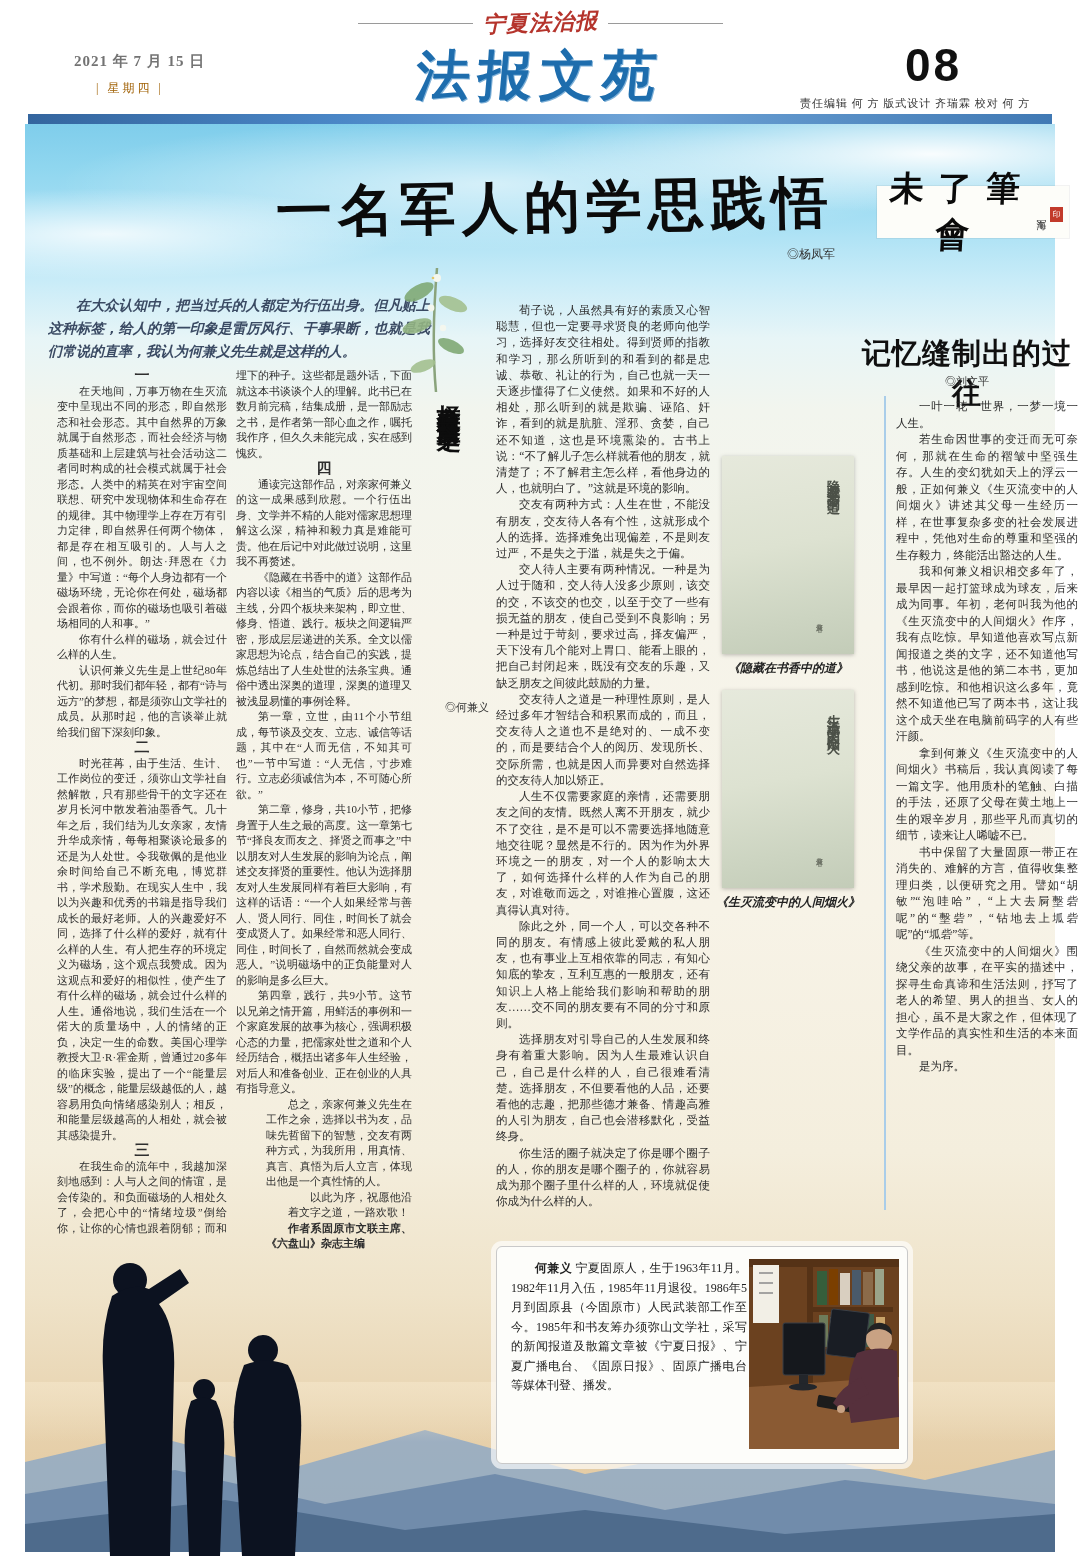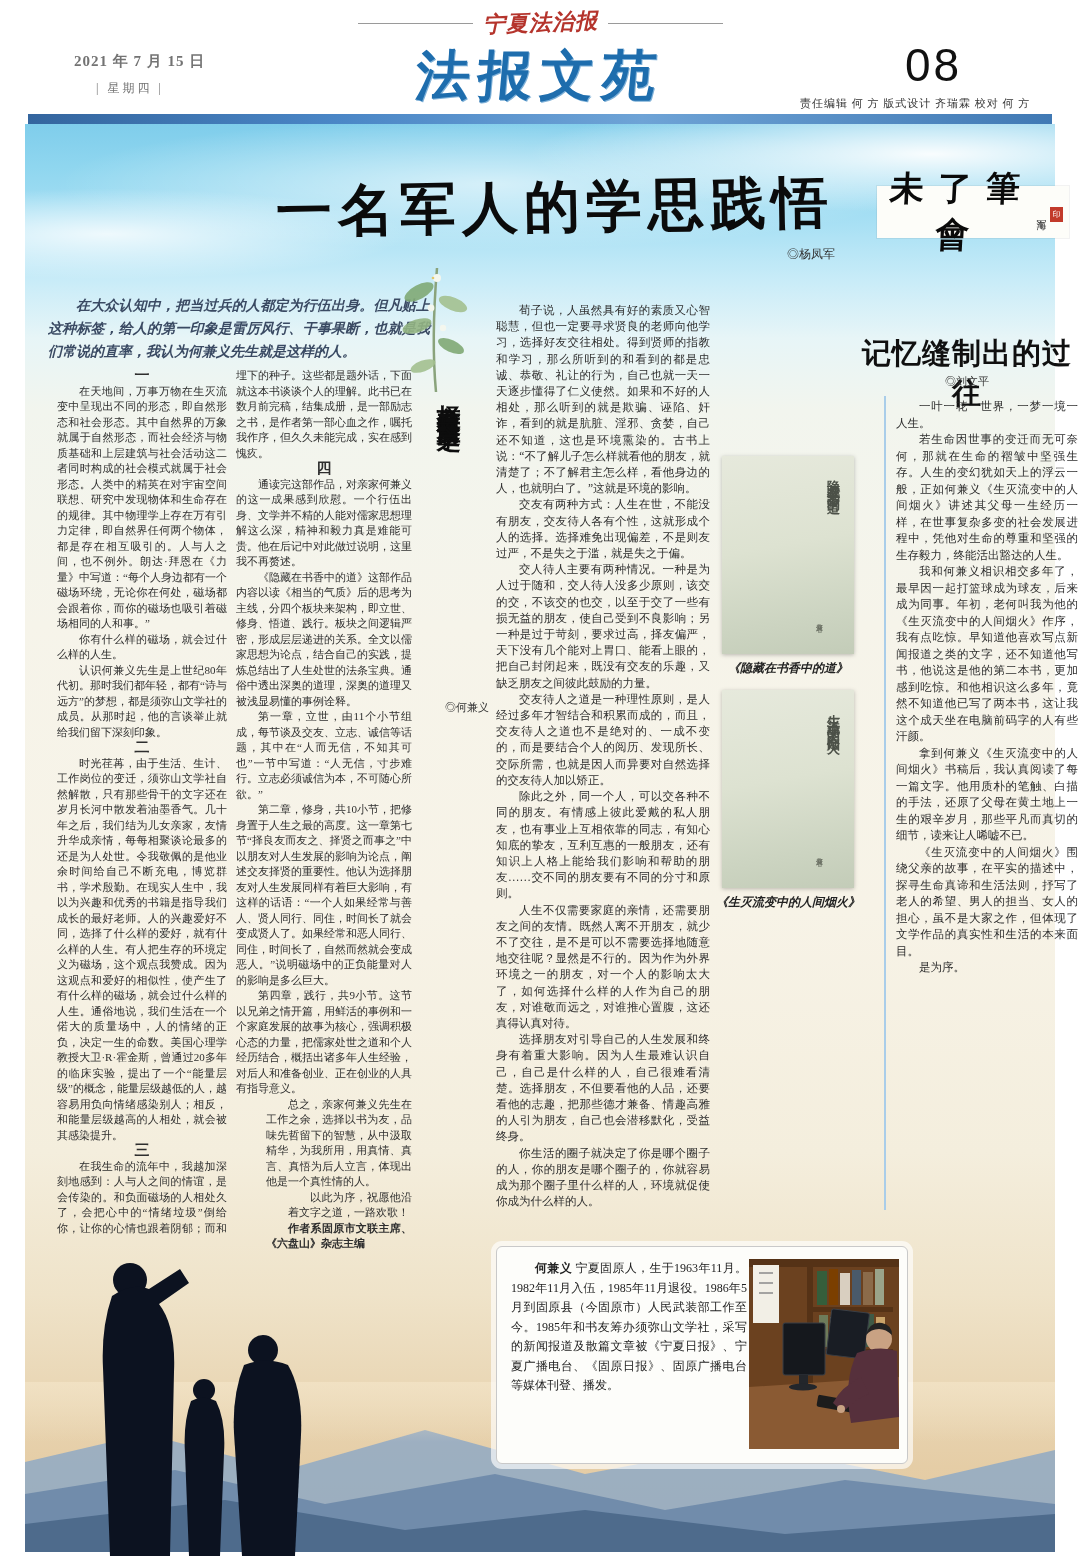--- a/index.html
+++ b/index.html
@@ -2,30 +2,30 @@
 <html><head>
 <meta charset="utf-8">
 <style>
   html,body{margin:0;padding:0;background:#e8e8e8;}
   .page{position:relative;width:1080px;height:1560px;background:#ffffff;overflow:hidden;
         font-family:"Liberation Serif",serif;}
   .abs{position:absolute;}
 
   
   .hdr-date{left:74px;top:52px;font-weight:700;font-size:15px;color:#737373;letter-spacing:1px;}
-  .hdr-week{left:96px;top:80px;font-size:12px;color:#737373;letter-spacing:3px;}
+  .hdr-week{left:96px;top:80px;font-size:12px;color:#a16207;letter-spacing:3px;}
   .masthead{left:340px;top:8px;width:400px;text-align:center;}
   .script-row{display:flex;align-items:center;justify-content:center;gap:10px;}
   .rule-line{display:inline-block;width:115px;height:1px;background:#9a9a9a;}
   .script-name{font-style:italic;font-weight:700;font-size:22px;color:#b5342c;
                transform:rotate(-2deg);letter-spacing:1px;}
   .section-title{margin-top:2px;font-weight:900;font-size:54px;color:#1e6dad;
                  letter-spacing:8px;transform:skewX(-5deg);text-shadow:1px 1px 0 #7fb1d8;}
   .pageno{left:905px;top:38px;font-family:"Liberation Sans",sans-serif;font-size:46px;
-          font-weight:400;color:#111;letter-spacing:3px;}
+          font-weight:700;color:#111;letter-spacing:3px;}
   .staff{left:800px;top:96px;width:270px;font-size:11px;color:#333;letter-spacing:1px;}
   .blue-bar{left:28px;top:114px;width:1024px;height:10px;
             background:linear-gradient(90deg,#34659e,#4a86c6 30%,#6ea3d6 60%,#4079b4);}
 
   
   .bg{left:25px;top:124px;width:1030px;height:1428px;
       background:
         radial-gradient(60% 90px at 88% 30px, rgba(255,255,255,.95), rgba(255,255,255,0) 65%),
         radial-gradient(45% 70px at 8% 110px, rgba(255,255,255,.8), rgba(255,255,255,0) 65%),
         radial-gradient(70% 110px at 45% 60px, rgba(255,255,255,.6), rgba(255,255,255,0) 60%),
@@ -152,21 +152,21 @@
   </div>
 
   <div class="abs body-col col2 z2">
     <p style="text-indent:0">埋下的种子。这些都是题外话，下面就这本书谈谈个人的理解。此书已在数月前完稿，结集成册，是一部励志之书，是作者第一部心血之作，嘱托我作序，但久久未能完成，实在感到愧疚。</p>
     <p class="sec">四</p>
     <p>通读完这部作品，对亲家何兼义的这一成果感到欣慰。一个行伍出身、文学并不精的人能对儒家思想理解这么深，精神和毅力真是难能可贵。他在后记中对此做过说明，这里我不再赘述。</p>
     <p>《隐藏在书香中的道》这部作品内容以读《相当的气质》后的思考为主线，分四个板块来架构，即立世、修身、悟道、践行。板块之间逻辑严密，形成层层递进的关系。全文以儒家思想为论点，结合自己的实践，提炼总结出了人生处世的法条宝典。通俗中透出深奥的道理，深奥的道理又被浅显易懂的事例诠释。</p>
     <p>第一章，立世，由11个小节组成，每节谈及交友、立志、诚信等话题，其中在“人而无信，不知其可也”一节中写道：“人无信，寸步难行。立志必须诚信为本，不可随心所欲。”</p>
     <p>第二章，修身，共10小节，把修身置于人生之最的高度。这一章第七节“择良友而友之、择贤之而事之”中以朋友对人生发展的影响为论点，阐述交友择贤的重要性。他认为选择朋友对人生发展同样有着巨大影响，有这样的话语：“一个人如果经常与善人、贤人同行、同住，时间长了就会变成贤人了。如果经常和恶人同行、同住，时间长了，自然而然就会变成恶人。”说明磁场中的正负能量对人的影响是多么巨大。</p>
     <p>第四章，践行，共9小节。这节以兄弟之情开篇，用鲜活的事例和一个家庭发展的故事为核心，强调积极心态的力量，把儒家处世之道和个人经历结合，概括出诸多年人生经验，对后人和准备创业、正在创业的人具有指导意义。</p>
-    <p class="sh1">总之，亲家何兼义先生在工作之余，选择以书为友，品味先哲留下的智慧，从中汲取精华，为我所用，用真情、真言、真悟为后人立言，体现出他是一个真性情的人。</p>
+    <p class="sh1">总之，亲家何兼义先生在工作之余，选择以书为友，品味先哲留下的智慧，交友有两种方式，为我所用，用真情、真言、真悟为后人立言，体现出他是一个真性情的人。</p>
     <p class="sh2">以此为序，祝愿他沿着文字之道，一路欢歌！</p>
     <p class="credit sh1">作者系固原市文联主席、《六盘山》杂志主编</p>
   </div>
 
   <svg class="abs z2" style="left:385px;top:264px;" width="100" height="132" viewBox="0 0 100 132">
     <path d="M52 4 C49 40 47 85 51 128" stroke="#8aa37c" stroke-width="2.5" fill="none"></path>
     <ellipse cx="34" cy="28" rx="16" ry="7" fill="#7fa874" transform="rotate(-28 34 28)" opacity=".9"></ellipse>
     <ellipse cx="68" cy="40" rx="15" ry="6.5" fill="#a3c08f" transform="rotate(22 68 40)" opacity=".9"></ellipse>
     <ellipse cx="32" cy="62" rx="15" ry="6.5" fill="#93b583" transform="rotate(-18 32 62)" opacity=".9"></ellipse>
     <ellipse cx="66" cy="82" rx="14" ry="6" fill="#7fa874" transform="rotate(25 66 82)" opacity=".9"></ellipse>
@@ -178,22 +178,22 @@
   </svg>
 
   <div class="abs vhead z2">择良友而友之择贤之而事之</div>
   <div class="abs vbyline z2">◎何兼义</div>
 
   <div class="abs body-col midcol z2">
     <p>荀子说，人虽然具有好的素质又心智聪慧，但也一定要寻求贤良的老师向他学习，选择好友交往相处。得到贤师的指教和学习，那么所听到的和看到的都是忠诚、恭敬、礼让的行为，自己也就一天一天逐步懂得了仁义使然。如果和不好的人相处，那么听到的就是欺骗、诬陷、奸诈，看到的就是肮脏、淫邪、贪婪，自己还不知道，这也是环境熏染的。古书上说：“不了解儿子怎么样就看他的朋友，就清楚了；不了解君主怎么样，看他身边的人，也就明白了。”这就是环境的影响。</p>
     <p>交友有两种方式：人生在世，不能没有朋友，交友待人各有个性，这就形成个人的选择。选择难免出现偏差，不是则友过严，不是失之于滥，就是失之于偏。</p>
     <p>交人待人主要有两种情况。一种是为人过于随和，交人待人没多少原则，该交的交，不该交的也交，以至于交了一些有损无益的朋友，使自己受到不良影响；另一种是过于苛刻，要求过高，择友偏严，天下没有几个能对上胃口、能看上眼的，把自己封闭起来，既没有交友的乐趣，又缺乏朋友之间彼此鼓励的力量。</p>
     <p>交友待人之道是一种理性原则，是人经过多年才智结合和积累而成的，而且，交友待人之道也不是绝对的、一成不变的，而是要结合个人的阅历、发现所长、交际所需，也就是因人而异要对自然选择的交友待人加以矫正。</p>
+    <p>人生不仅需要家庭的亲情，还需要朋友之间的友情。既然人离不开朋友，就少不了交往，是不是可以不需要选择地随意地交往呢？显然是不行的。因为作为外界环境之一的朋友，对一个人的影响太大了，如何选择什么样的人作为自己的朋友，对谁敬而远之，对谁推心置腹，这还真得认真对待。</p>
     <p>除此之外，同一个人，可以交各种不同的朋友。有情感上彼此爱戴的私人朋友，也有事业上互相依靠的同志，有知心知底的挚友，互利互惠的一般朋友，还有知识上人格上能给我们影响和帮助的朋友……交不同的朋友要有不同的分寸和原则。</p>
-    <p>人生不仅需要家庭的亲情，还需要朋友之间的友情。既然人离不开朋友，就少不了交往，是不是可以不需要选择地随意地交往呢？显然是不行的。因为作为外界环境之一的朋友，对一个人的影响太大了，如何选择什么样的人作为自己的朋友，对谁敬而远之，对谁推心置腹，这还真得认真对待。</p>
     <p>选择朋友对引导自己的人生发展和终身有着重大影响。因为人生最难认识自己，自己是什么样的人，自己很难看清楚。选择朋友，不但要看他的人品，还要看他的志趣，把那些德才兼备、情趣高雅的人引为朋友，自己也会潜移默化，受益终身。</p>
     <p>你生活的圈子就决定了你是哪个圈子的人，你的朋友是哪个圈子的，你就容易成为那个圈子里什么样的人，环境就促使你成为什么样的人。</p>
   </div>
 
   <div class="book book1 z2">
     <span class="vtitle">隐藏在书香中的道</span>
     <span class="vauthor">何兼义 著</span>
   </div>
   <div class="caption cap1">《隐藏在书香中的道》</div>
 
@@ -205,20 +205,21 @@
 
   <div class="abs rtitle z2">记忆缝制出的过往</div>
   <div class="abs rbyline z2">◎刘文平</div>
   <div class="abs rrule z1"></div>
 
   <div class="abs body-col rcol z2">
     <p>一叶一花一世界，一梦一境一人生。</p>
     <p>若生命因世事的变迁而无可奈何，那就在生命的褶皱中坚强生存。人生的变幻犹如天上的浮云一般，正如何兼义《生灭流变中的人间烟火》讲述其父母一生经历一样，在世事复杂多变的社会发展进程中，凭他对生命的尊重和坚强的生存毅力，终能活出豁达的人生。</p>
     <p>我和何兼义相识相交多年了，最早因一起打篮球成为球友，后来成为同事。年初，老何叫我为他的《生灭流变中的人间烟火》作序，我有点吃惊。早知道他喜欢写点新闻报道之类的文字，还不知道他写书，他说这是他的第二本书，更加感到吃惊。和他相识这么多年，竟然不知道他已写了两本书，这让我这个成天坐在电脑前码字的人有些汗颜。</p>
     <p>拿到何兼义《生灭流变中的人间烟火》书稿后，我认真阅读了每一篇文字。他用质朴的笔触、白描的手法，还原了父母在黄土地上一生的艰辛岁月，那些平凡而真切的细节，读来让人唏嘘不已。</p>
+    <p>书中保留了大量固原一带正在消失的、难解的方言，值得收集整理归类，以便研究之用。譬如“胡敏”“泡哇哈”，“上大去屙墼砦呢”的“墼砦”，“钻地去上坬砦呢”的“坬砦”等。</p>
     <p>《生灭流变中的人间烟火》围绕父亲的故事，在平实的描述中，探寻生命真谛和生活法则，抒写了老人的希望、男人的担当、女人的担心，虽不是大家之作，但体现了文学作品的真实性和生活的本来面目。</p>
     <p>是为序。</p>
 
   </div>
 
   <div class="abs bio">
     <div class="bio-text">
       <span class="bio-name">何兼义</span>
       <span>宁夏固原人，生于1963年11月。1982年11月入伍，1985年11月退役。1986年5月到固原县（今固原市）人民武装部工作至今。1985年和书友筹办须弥山文学社，采写的新闻报道及散篇文章被《宁夏日报》、宁夏广播电台、《固原日报》、固原广播电台等媒体刊登、播发。</span>
     </div>

